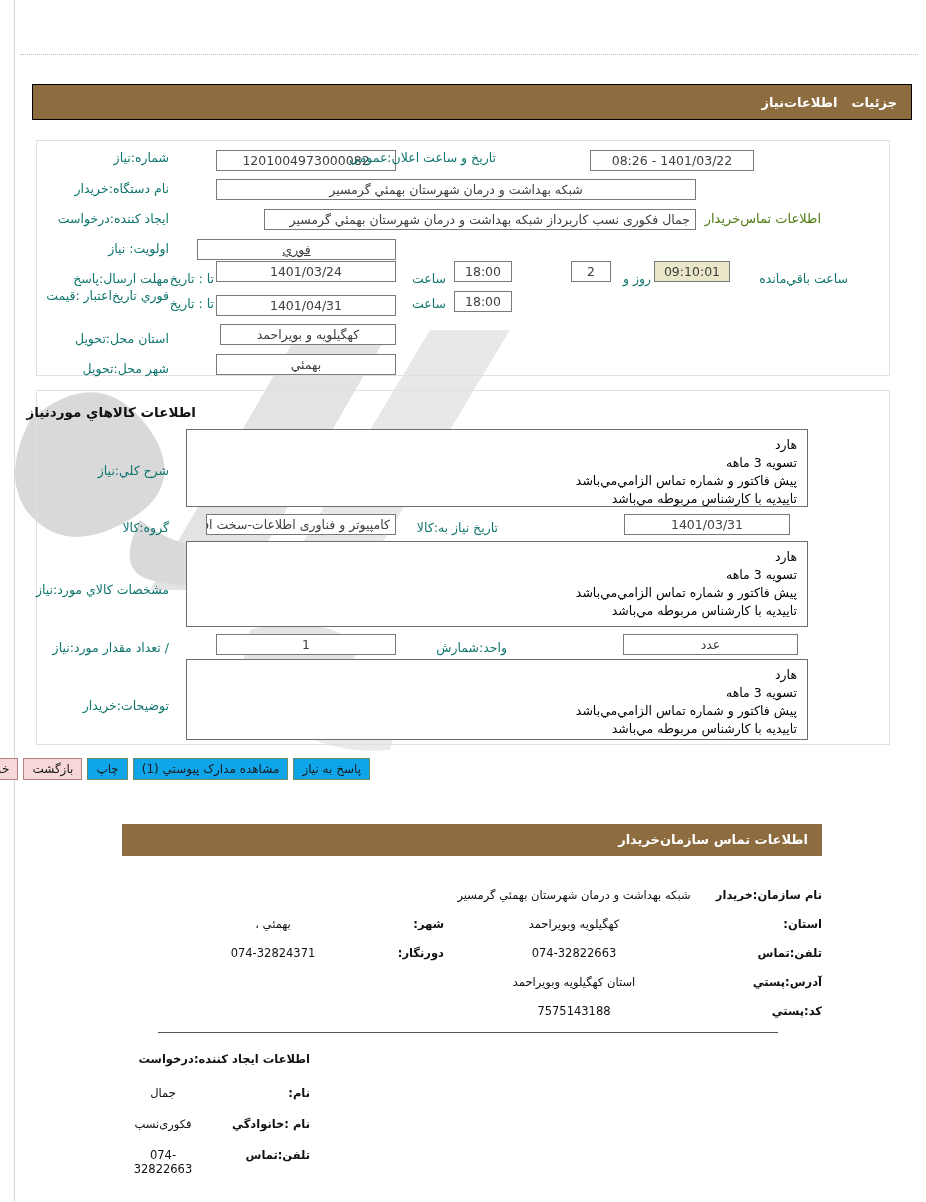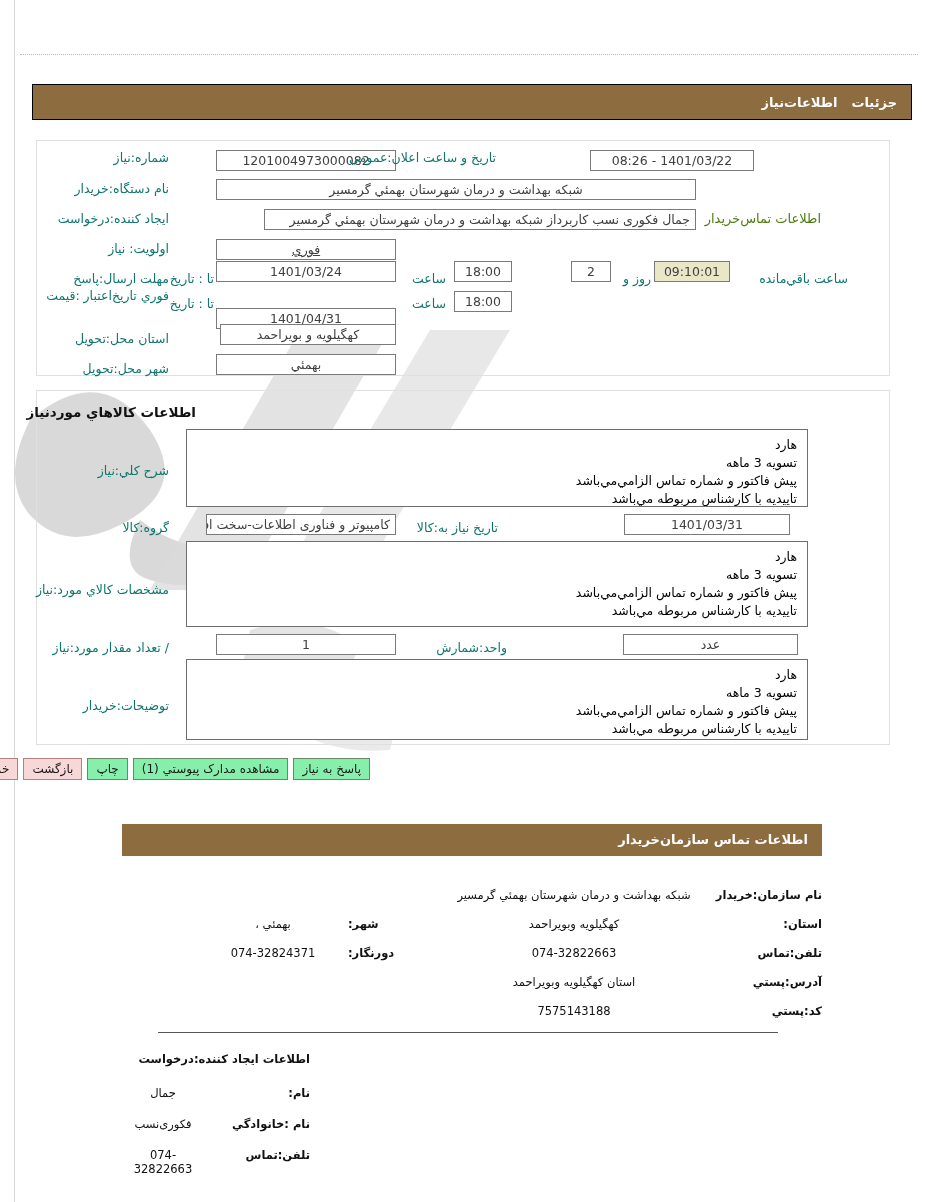--- a/index.html
+++ b/index.html
@@ -114,35 +114,35 @@
   #fld-announce     { right: 172px; top: 150px; width: 164px; }
 
   #lbl-buyer-org    { right: 757px; top: 181px; }
   #fld-buyer-org    { right: 230px; top: 179px; width: 480px; }
 
   #lbl-creator      { right: 757px; top: 211px; }
   #fld-creator      { right: 230px; top: 209px; width: 432px; text-align: right; }
   #link-contact     { right: 105px; top: 211px; color: #4d7c0f; font-size: 13px; cursor: pointer; }
 
   #lbl-priority     { right: 757px; top: 241px; text-align: center; }
-  #fld-priority     { right: 530px; top: 239px; width: 180px; text-decoration: underline; }
+  #fld-priority     { right: 530px; top: 239px; width: 199px; text-decoration: underline; }
 
   #lbl-deadline     { right: 757px; top: 271px; }
   #lbl-to-date-1    { right: 712px; top: 271px; }
   #fld-deadline-date{ right: 530px; top: 261px; width: 180px; }
   #lbl-hour-1       { right: 480px; top: 271px; }
   #fld-deadline-time{ right: 414px; top: 261px; width: 58px; }
   #fld-days         { right: 315px; top: 261px; width: 40px; }
   #lbl-day-and      { right: 275px; top: 271px; }
   #fld-countdown    { right: 196px; top: 261px; width: 76px; }
   #lbl-remaining    { right: 78px; top: 271px; }
 
   #lbl-validity     { right: 757px; top: 289px; width: 90px; text-align: right; line-height: 14px; }
   #lbl-to-date-2    { right: 712px; top: 296px; }
-  #fld-validity-date{ right: 530px; top: 308px; width: 180px; }
+  #fld-validity-date{ right: 530px; top: 295px; width: 180px; }
   #lbl-hour-2       { right: 480px; top: 296px; }
   #fld-validity-time{ right: 414px; top: 291px; width: 58px; }
 
   #lbl-province     { right: 757px; top: 331px; }
   #fld-province     { right: 530px; top: 324px; width: 176px; }
 
   #lbl-city         { right: 757px; top: 361px; }
   #fld-city         { right: 530px; top: 354px; width: 180px; }
 
   
@@ -202,40 +202,40 @@
     border: 1px solid #7d7d7d;
     font-size: 12px;
     height: 22px;
     line-height: 20px;
     text-align: center;
     cursor: pointer;
     color: #1a1a1a;
     padding: 0 8px;
     white-space: nowrap;
   }
-  .btn.green { background: #86efac; border-color: #6a8a63; }
+  .btn.green { background: #0ea5e9; border-color: #6a8a63; }
   .btn.pink  { background: #f7d7d7; border-color: #b58080; }
   #btn-answer      { width: 180px; }
   #btn-attachments { width: 164px; }
   #btn-print       { width: 76px; }
   #btn-back        { width: 62px; }
   #btn-exit        { width: 60px; }
 
   
   .info-grid {
     position: absolute;
     font-size: 11.5px;
     direction: rtl;
     color: #111;
   }
   #contact-info { right: 104px; left: 122px; top: 888px; }
   .inf-row { display: flex; align-items: flex-start; margin-bottom: 15px; }
   .inf-lbl { width: 118px; font-weight: bold; text-align: right; white-space: nowrap; flex: none; }
   .inf-val { width: 260px; text-align: center; }
-  .inf-lbl2 { width: 96px; font-weight: bold; text-align: left; white-space: nowrap; flex: none; }
+  .inf-lbl2 { width: 96px; font-weight: bold; text-align: right; white-space: nowrap; flex: none; }
   .inf-val2 { width: 150px; text-align: center; }
 
   .divider {
     position: absolute;
     right: 148px; left: 158px;
     top: 1032px;
     border-top: 1px solid #555;
   }
 
   #creator-heading {

